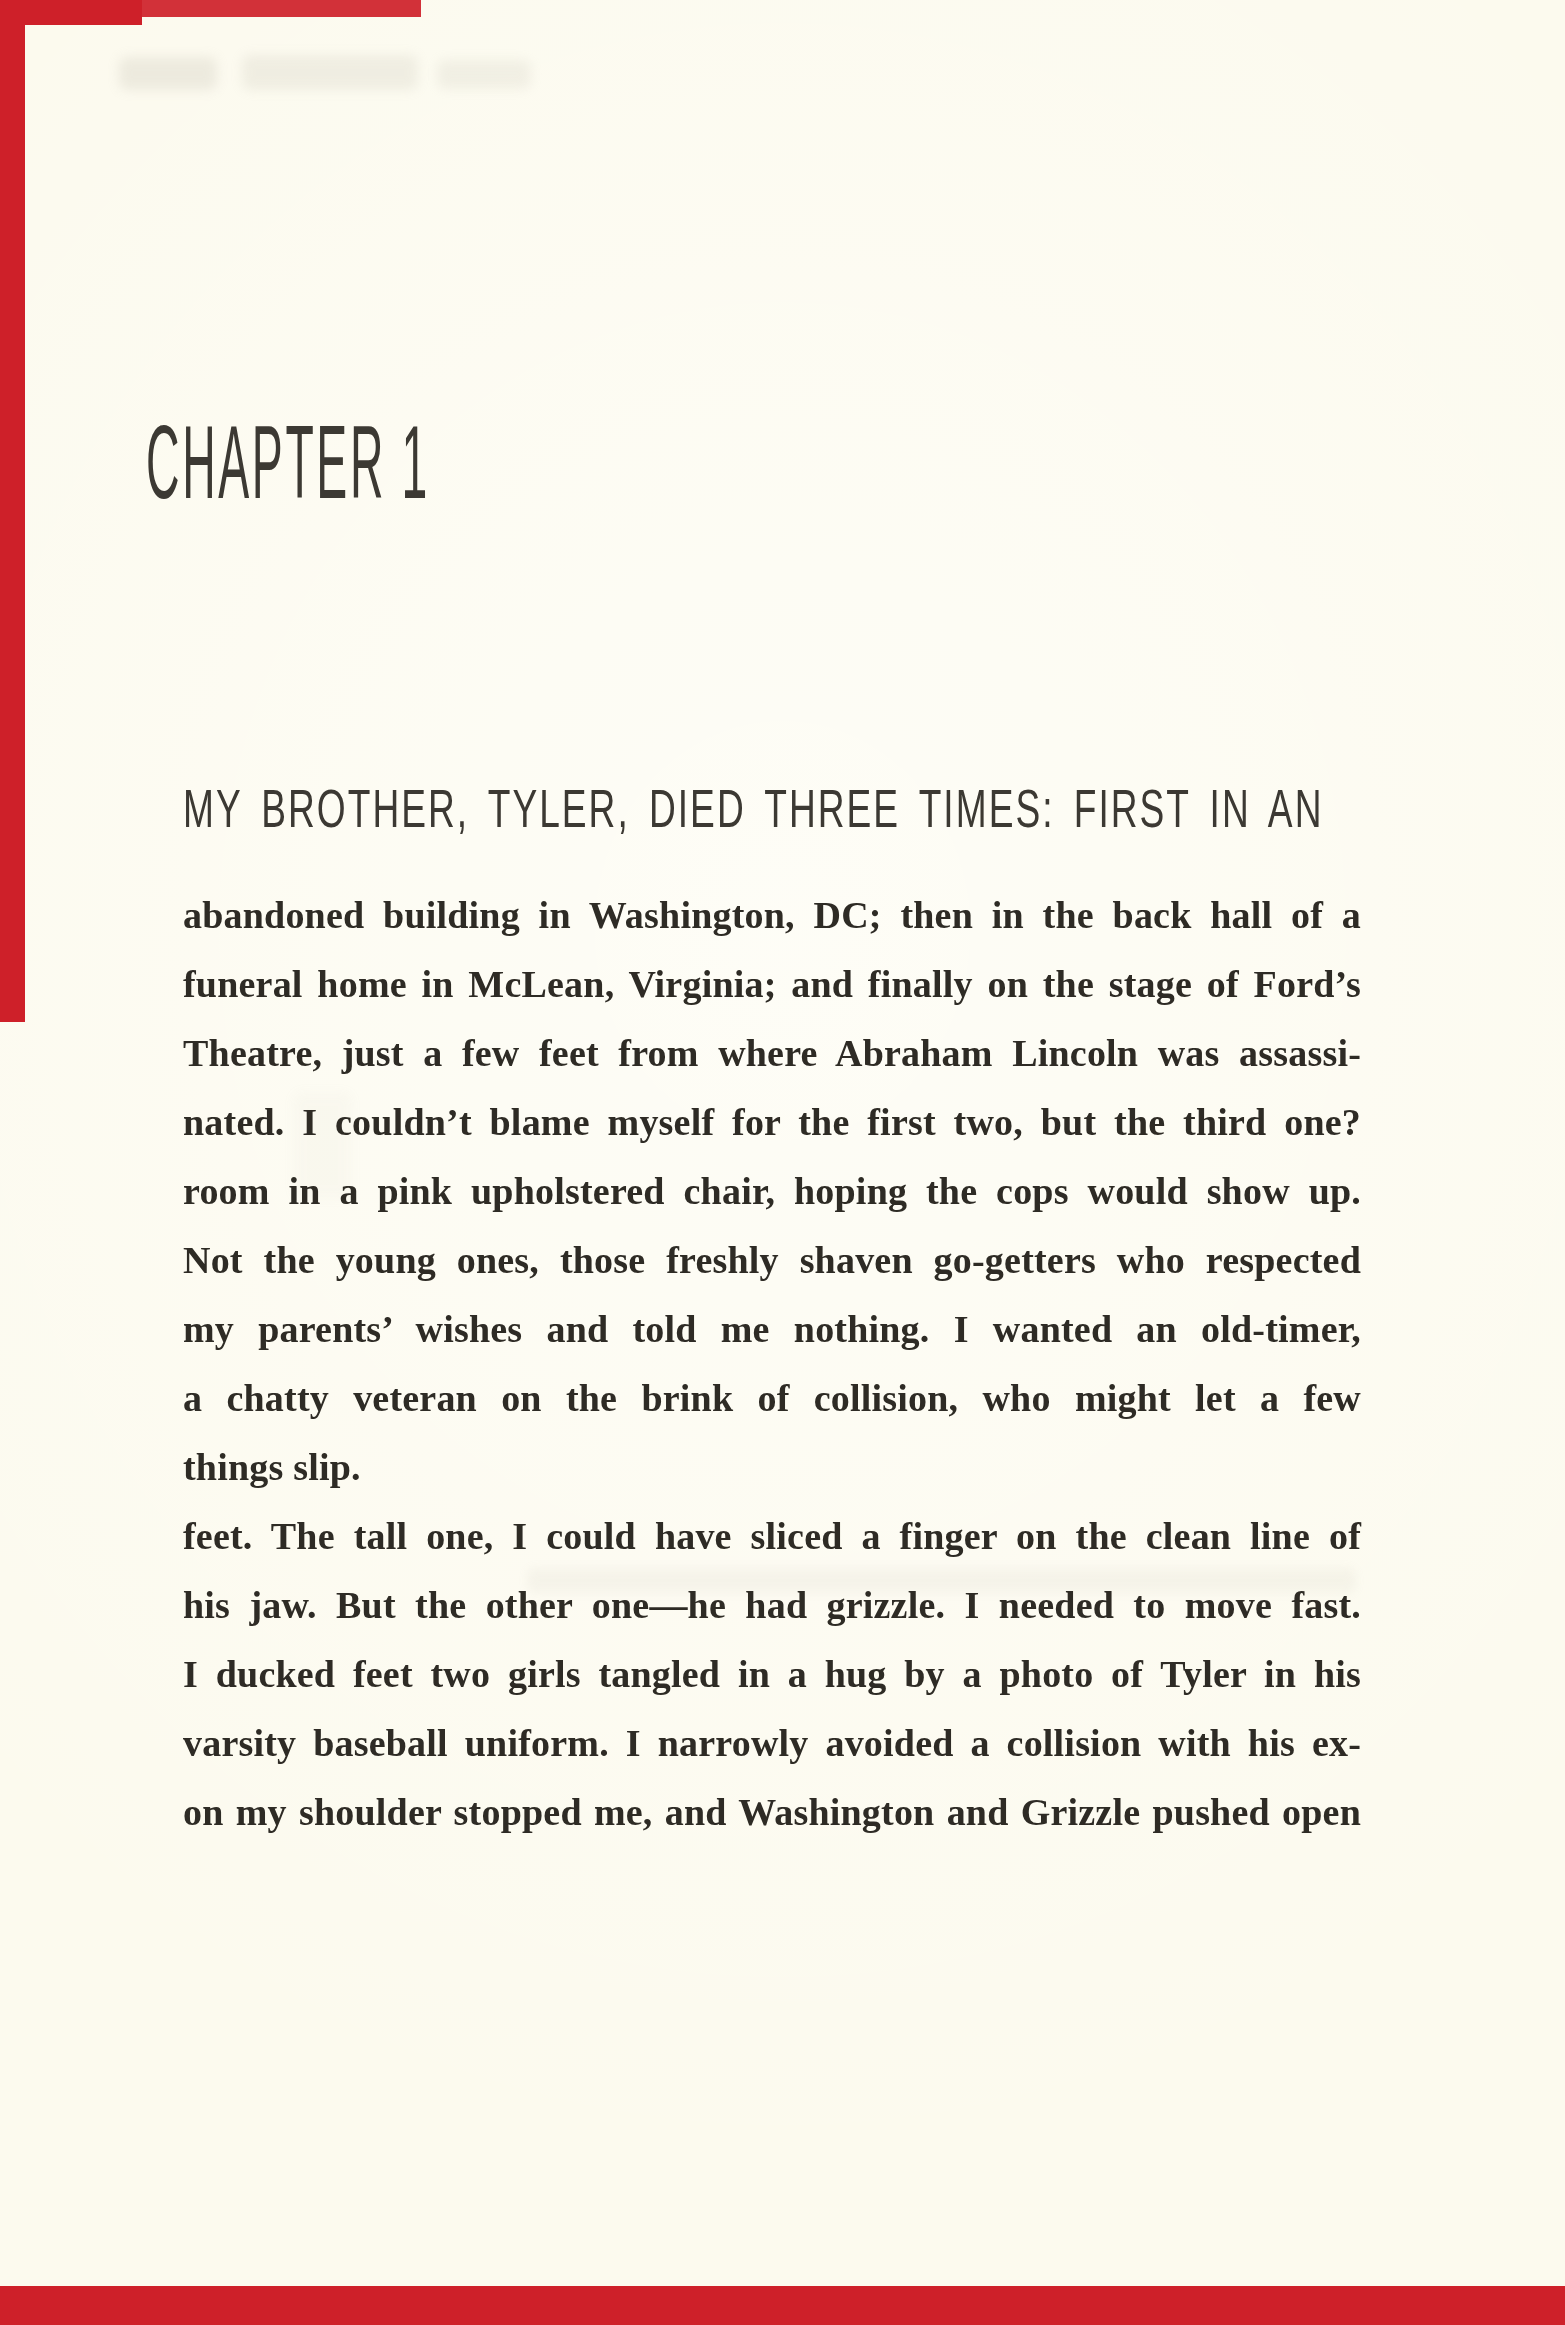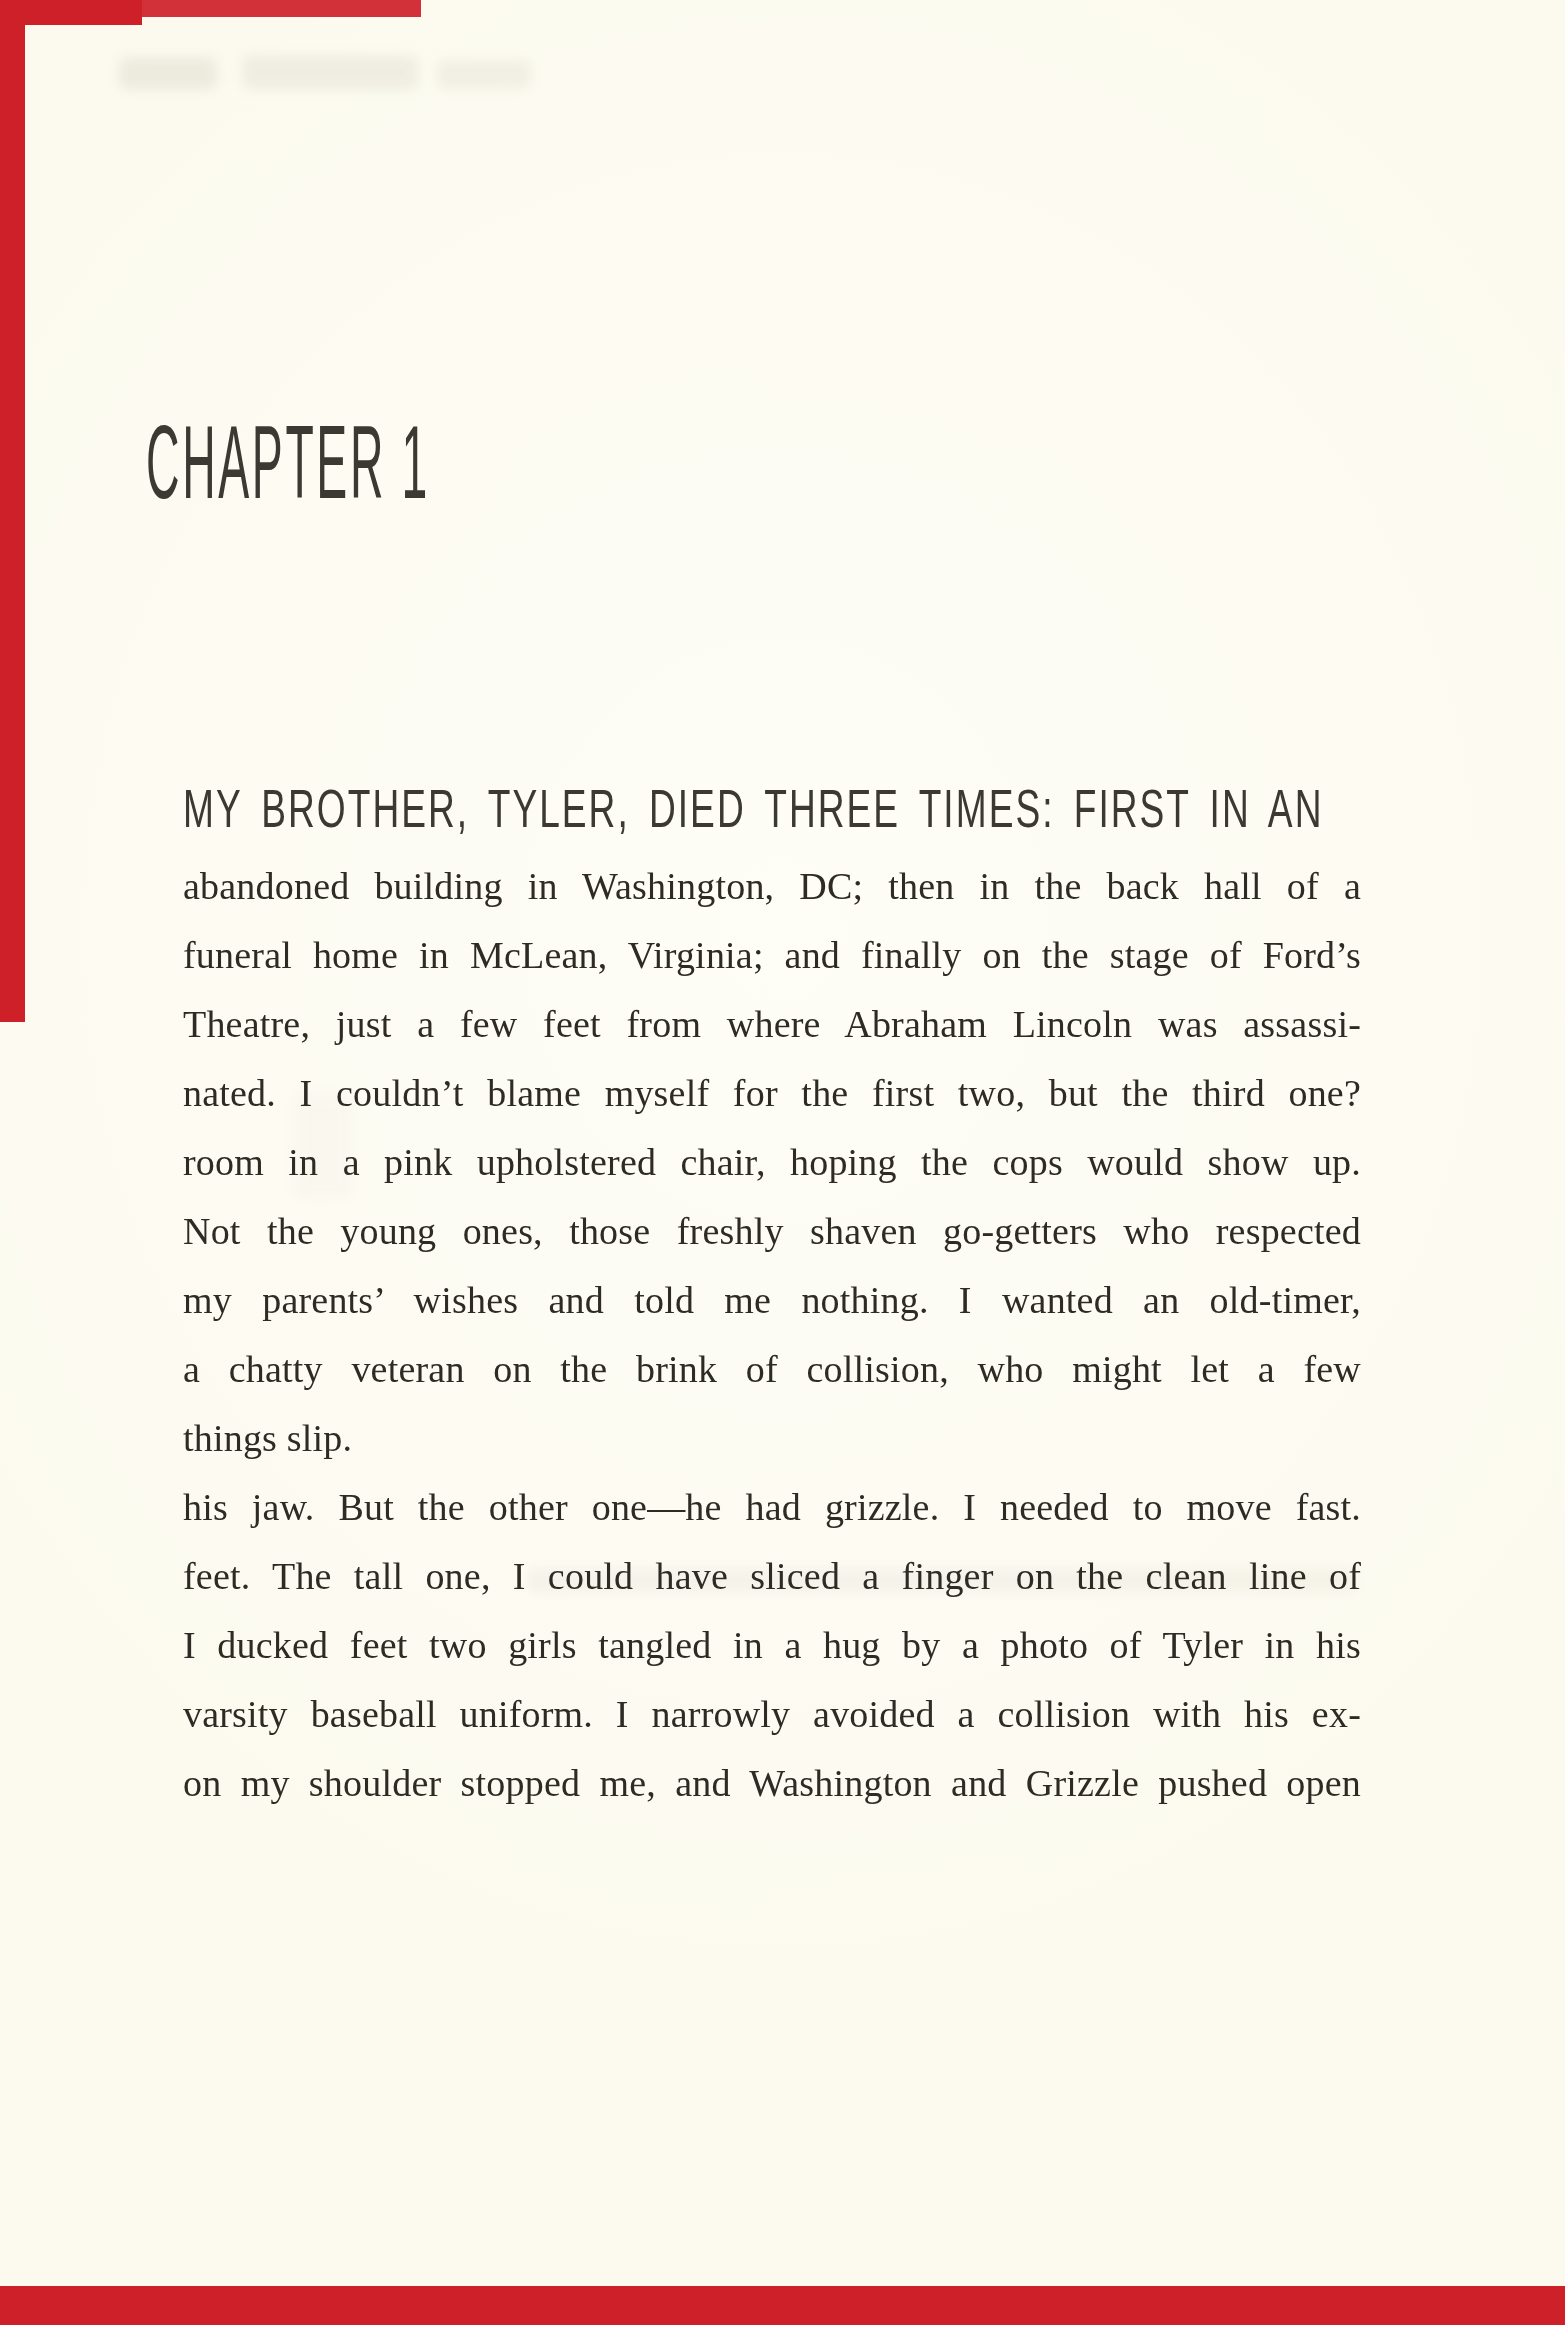--- a/index.html
+++ b/index.html
@@ -55,22 +55,23 @@
     font-weight:300;
     font-size:53px;line-height:53px;
     letter-spacing:2.9px;word-spacing:9.8px;
     color:var(--heading-ink);
     white-space:nowrap;
     transform:scaleX(0.70);
     transform-origin:left top;
   }
   
   .body-text{
-    position:absolute;left:183px;top:852px;width:1178px;
+    position:absolute;left:183px;top:881px;width:1178px;
     color:var(--ink);
+    font-weight:bold;
   }
   .line{
     font-size:38px;
     line-height:69px;
     height:69px;
     letter-spacing:0.2px;
     text-align:justify;
     white-space:nowrap;
   }
   .line.j{text-align-last:justify;white-space:normal;}
@@ -99,21 +100,21 @@
   <div class="body-text">
       <div class="line j">abandoned building in Washington, DC; then in the back hall of a</div>
       <div class="line j">funeral home in McLean, Virginia; and finally on the stage of Ford’s</div>
       <div class="line j">Theatre, just a few feet from where Abraham Lincoln was assassi-</div>
       <div class="line j">nated. I couldn’t blame myself for the first two, but the third one?</div>
       <div class="line j">room in a pink upholstered chair, hoping the cops would show up.</div>
       <div class="line j">Not the young ones, those freshly shaven go-getters who respected</div>
       <div class="line j">my parents’ wishes and told me nothing. I wanted an old-timer,</div>
       <div class="line j">a chatty veteran on the brink of collision, who might let a few</div>
       <div class="line">things slip.</div>
+      <div class="line j">feet. The tall one, I could have sliced a finger on the clean line of</div>
       <div class="line j">his jaw. But the other one—he had grizzle. I needed to move fast.</div>
-      <div class="line j">feet. The tall one, I could have sliced a finger on the clean line of</div>
       <div class="line j">I ducked feet two girls tangled in a hug by a photo of Tyler in his</div>
       <div class="line j">varsity baseball uniform. I narrowly avoided a collision with his ex-</div>
       <div class="line j">on my shoulder stopped me, and Washington and Grizzle pushed open</div>
     </div>
 
 </div>
 
 
 </body></html>

